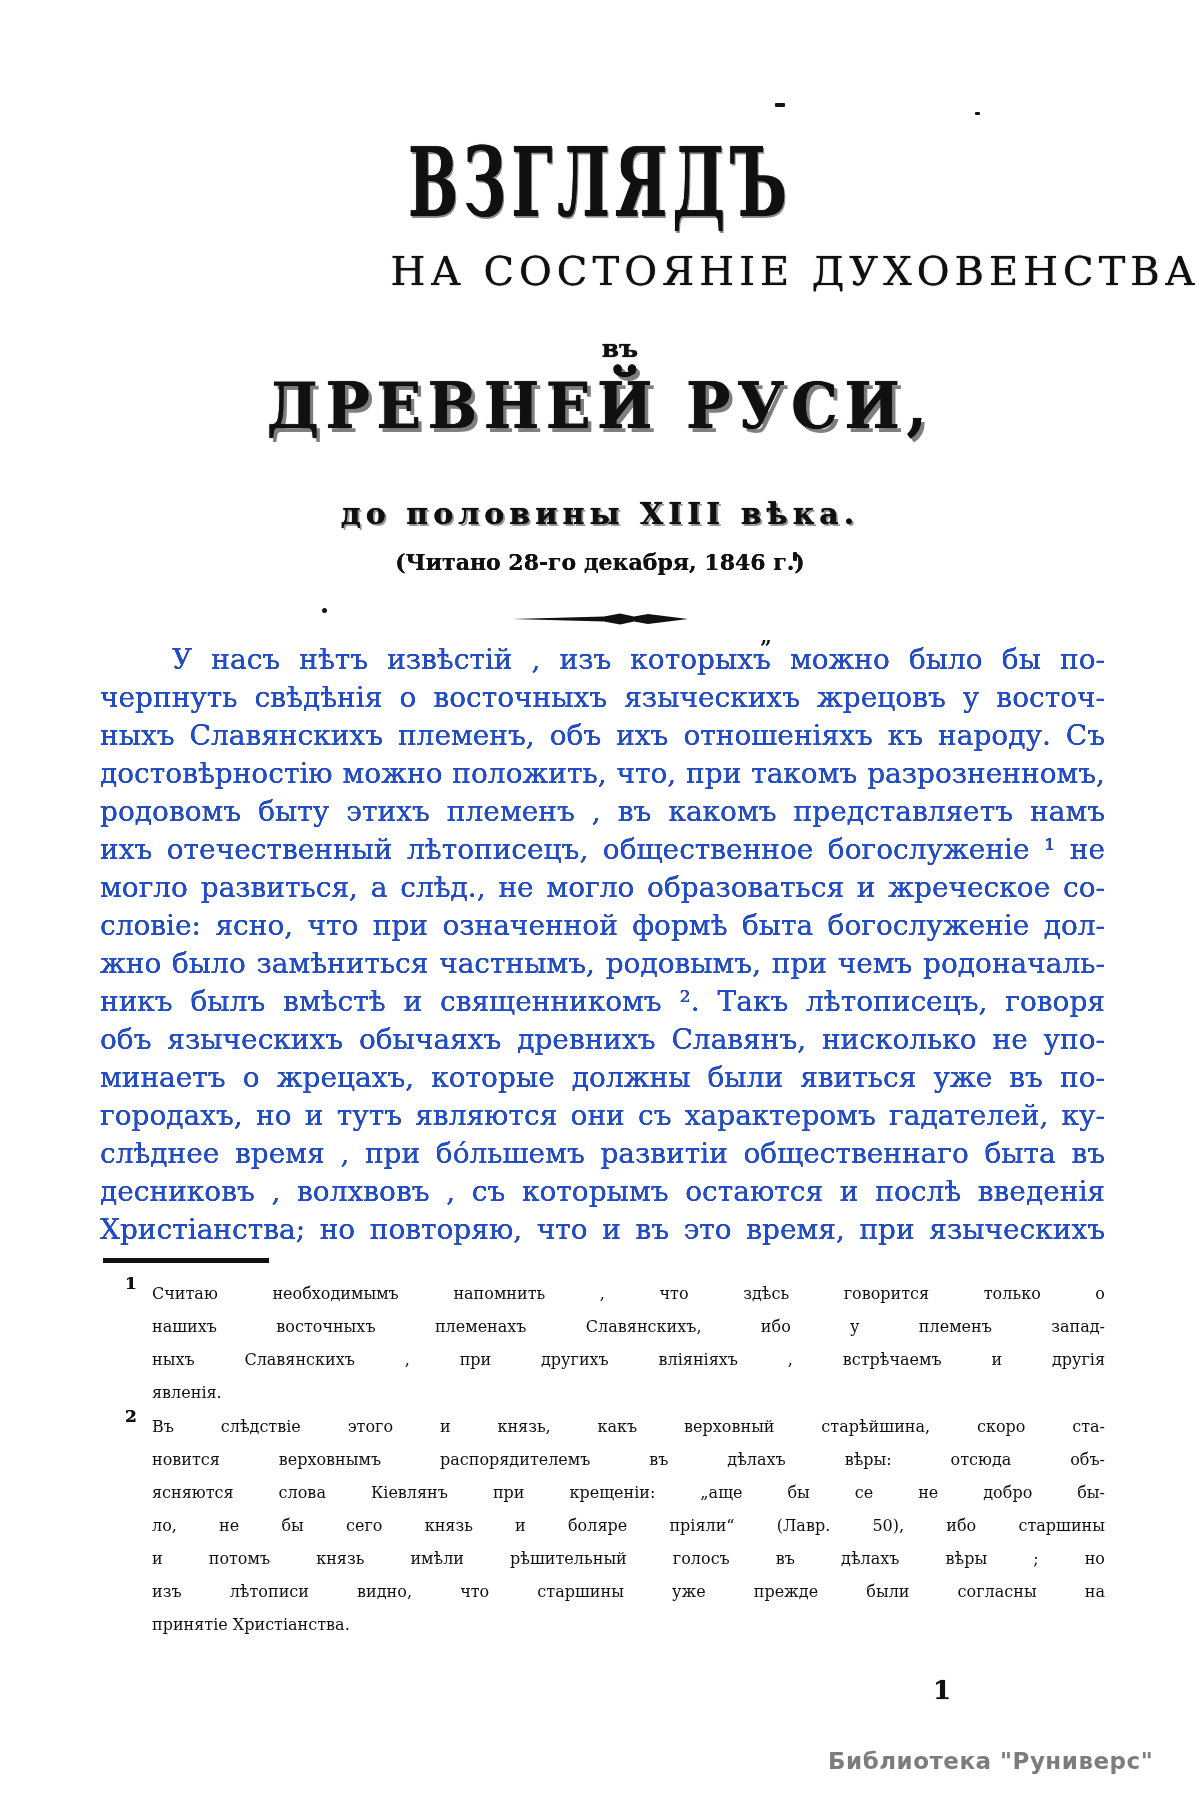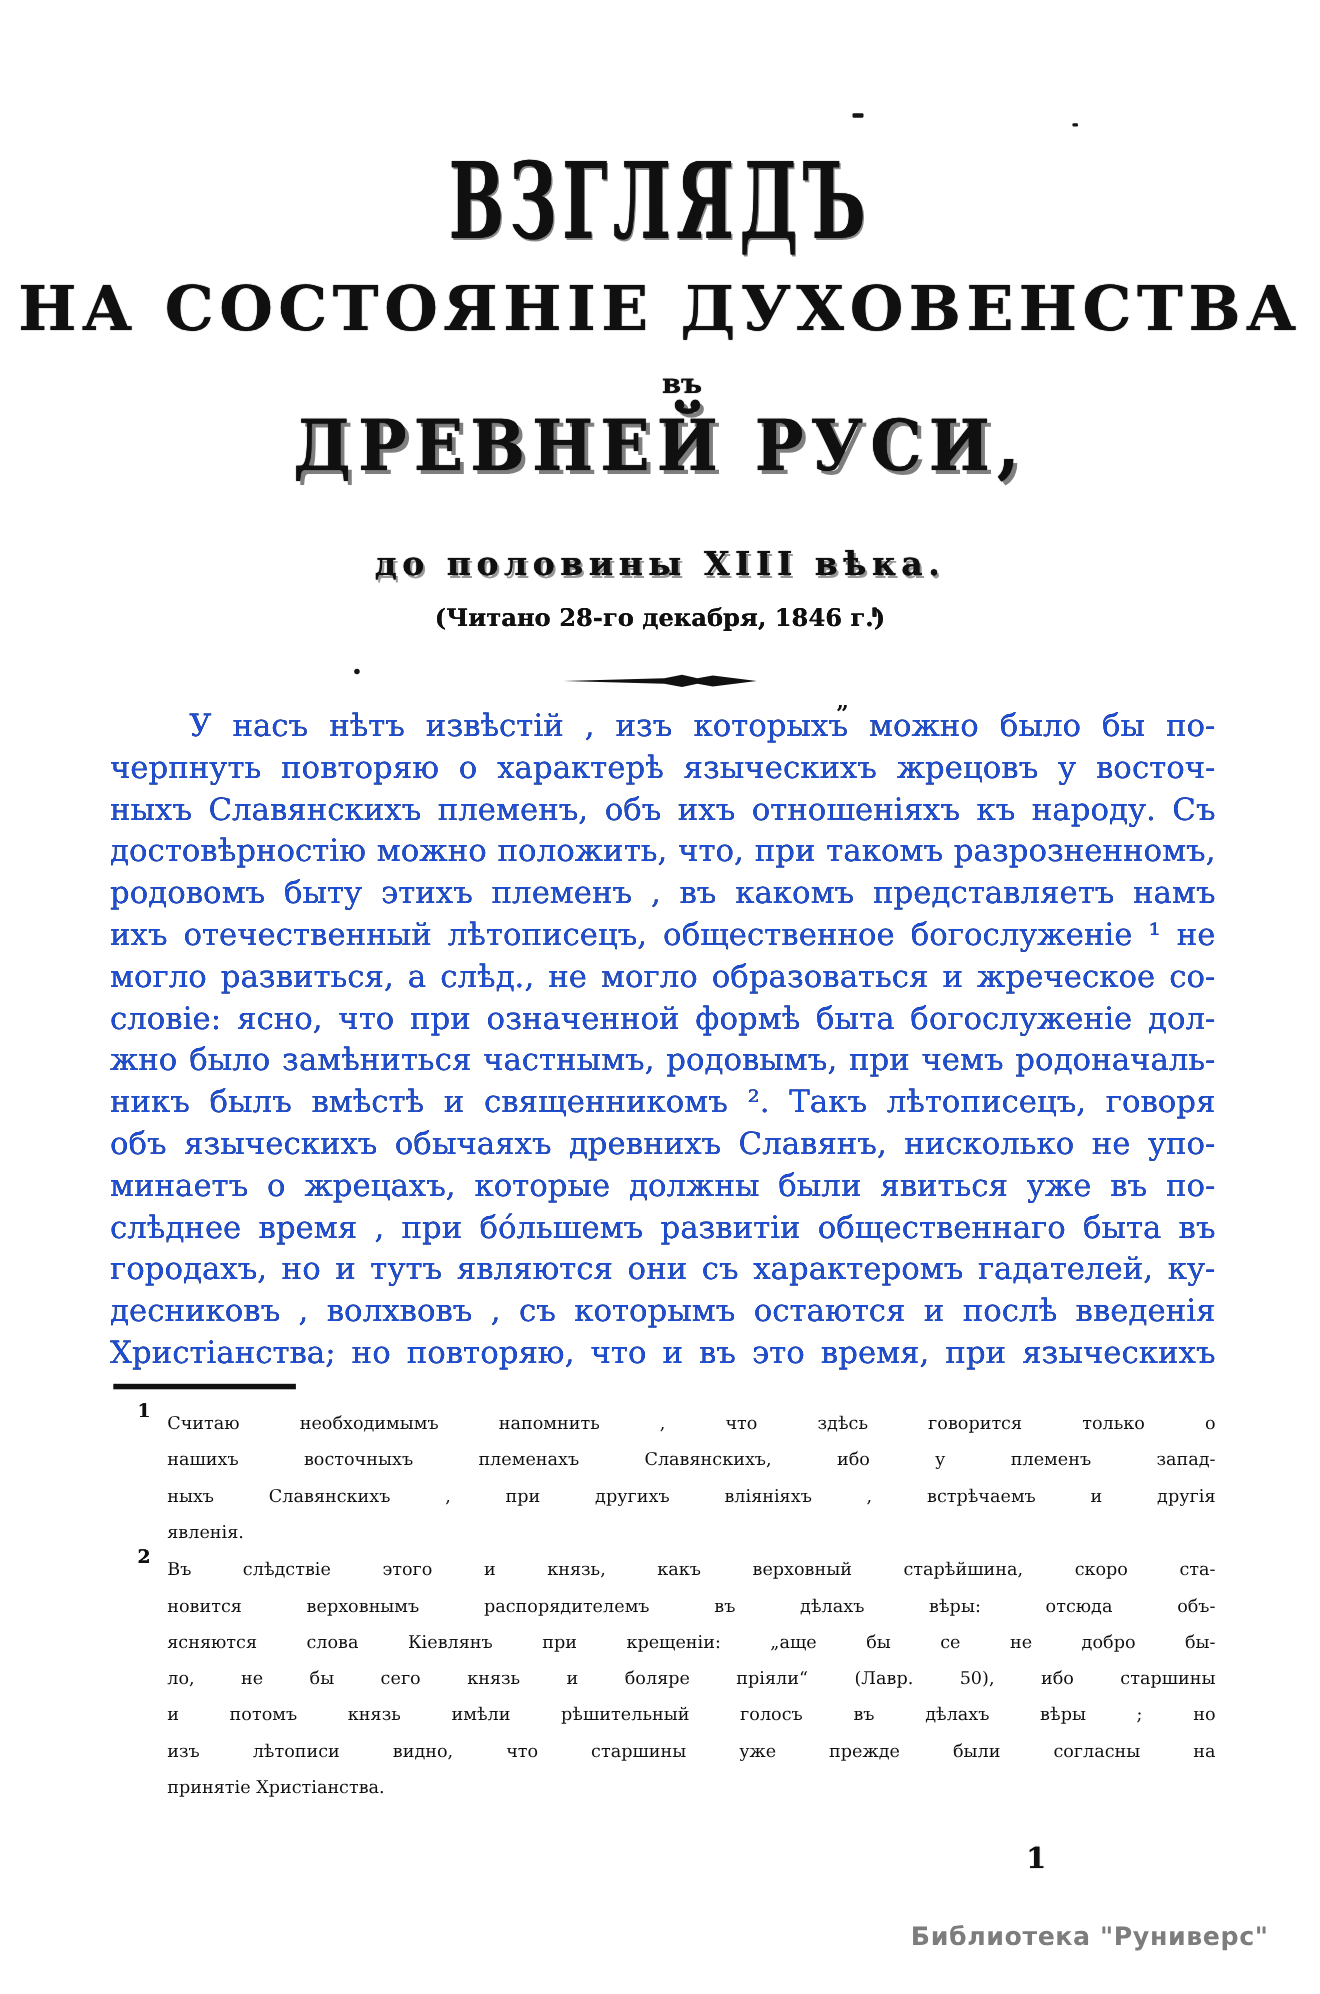--- a/index.html
+++ b/index.html
@@ -12,22 +12,23 @@
     overflow:hidden;
   }
   
   .t{position:absolute;left:0;width:1200px;text-align:center;white-space:nowrap;}
   .t-main{
     top:126px;font-size:96px;font-weight:bold;letter-spacing:8px;
     transform:scaleX(0.62);transform-origin:600px 0;
     text-shadow:2px 2px 0 rgba(0,0,0,0.45), 0 0 1px #000;
   }
   .t-line2{
-    top:248px;font-size:56px;font-weight:bold;letter-spacing:5px;
+    top:248px;font-size:40px;font-weight:normal;letter-spacing:5px;
     text-shadow:0 0 1px #000;
+    text-align:right;
   }
   .t-conj{top:334px;font-size:25px;font-weight:bold;text-shadow:0 0 1px #000;margin-left:20px;}
   .t-series{
     top:368px;font-size:64px;font-weight:bold;letter-spacing:7px;
     transform:scaleX(0.92);transform-origin:600px 0;
     text-shadow:4px 4px 0 rgba(0,0,0,0.50), 0 0 1px #000;
   }
   .t-period{
     top:496px;font-size:30px;font-weight:bold;letter-spacing:5px;
     text-shadow:2px 2px 0 rgba(0,0,0,0.40), 0 0 1px #000;
@@ -95,33 +96,33 @@
   <div class="t t-series">ДРЕВНЕЙ РУСИ,</div>
   <div class="t t-period">до половины XIII вѣка.</div>
   <div class="t t-readnote">(Читано 28-го декабря, 1846 г.)</div>
 
   <svg class="ornament" width="176" height="14" viewBox="0 0 176 14">
     <path d="M0,7 L92,4.5 L108,1.5 L122,4.5 L136,2 L176,7 L136,12 L122,9.5 L108,12.5 L92,9.5 Z" fill="#111"></path>
   </svg>
 
   <main class="body-text">
     <div class="bl indent">У насъ нѣтъ извѣстій , изъ которыхъ можно было бы по-</div>
-    <div class="bl">черпнуть повторяю о характерѣ языческихъ жрецовъ у восточ-</div>
+    <div class="bl">черпнуть свѣдѣнія о восточныхъ языческихъ жрецовъ у восточ-</div>
     <div class="bl">ныхъ Славянскихъ племенъ, объ ихъ отношеніяхъ къ народу. Съ</div>
     <div class="bl">достовѣрностію можно положить, что, при такомъ разрозненномъ,</div>
     <div class="bl">родовомъ быту этихъ племенъ , въ какомъ представляетъ намъ</div>
     <div class="bl">ихъ отечественный лѣтописецъ, общественное богослуженіе ¹ не</div>
     <div class="bl">могло развиться, а слѣд., не могло образоваться и жреческое со-</div>
     <div class="bl">словіе: ясно, что при означенной формѣ быта богослуженіе дол-</div>
     <div class="bl">жно было замѣниться частнымъ, родовымъ, при чемъ родоначаль-</div>
     <div class="bl">никъ былъ вмѣстѣ и священникомъ ². Такъ лѣтописецъ, говоря</div>
     <div class="bl">объ языческихъ обычаяхъ древнихъ Славянъ, нисколько не упо-</div>
     <div class="bl">минаетъ о жрецахъ, которые должны были явиться уже въ по-</div>
+    <div class="bl">городахъ, но и тутъ являются они съ характеромъ гадателей, ку-</div>
     <div class="bl">слѣднее время , при бо́льшемъ развитіи общественнаго быта въ</div>
-    <div class="bl">городахъ, но и тутъ являются они съ характеромъ гадателей, ку-</div>
     <div class="bl">десниковъ , волхвовъ , съ которымъ остаются и послѣ введенія</div>
     <div class="bl">Христіанства; но повторяю, что и въ это время, при языческихъ</div>
   </main>
   <span class="stray">”</span>
 
   <div class="fn-rule"></div>
 
   <section class="footnote fn1">
     <sup class="fn-marker">1</sup>
     <div class="fn-line">Считаю необходимымъ напомнить , что здѣсь говорится только о</div>

